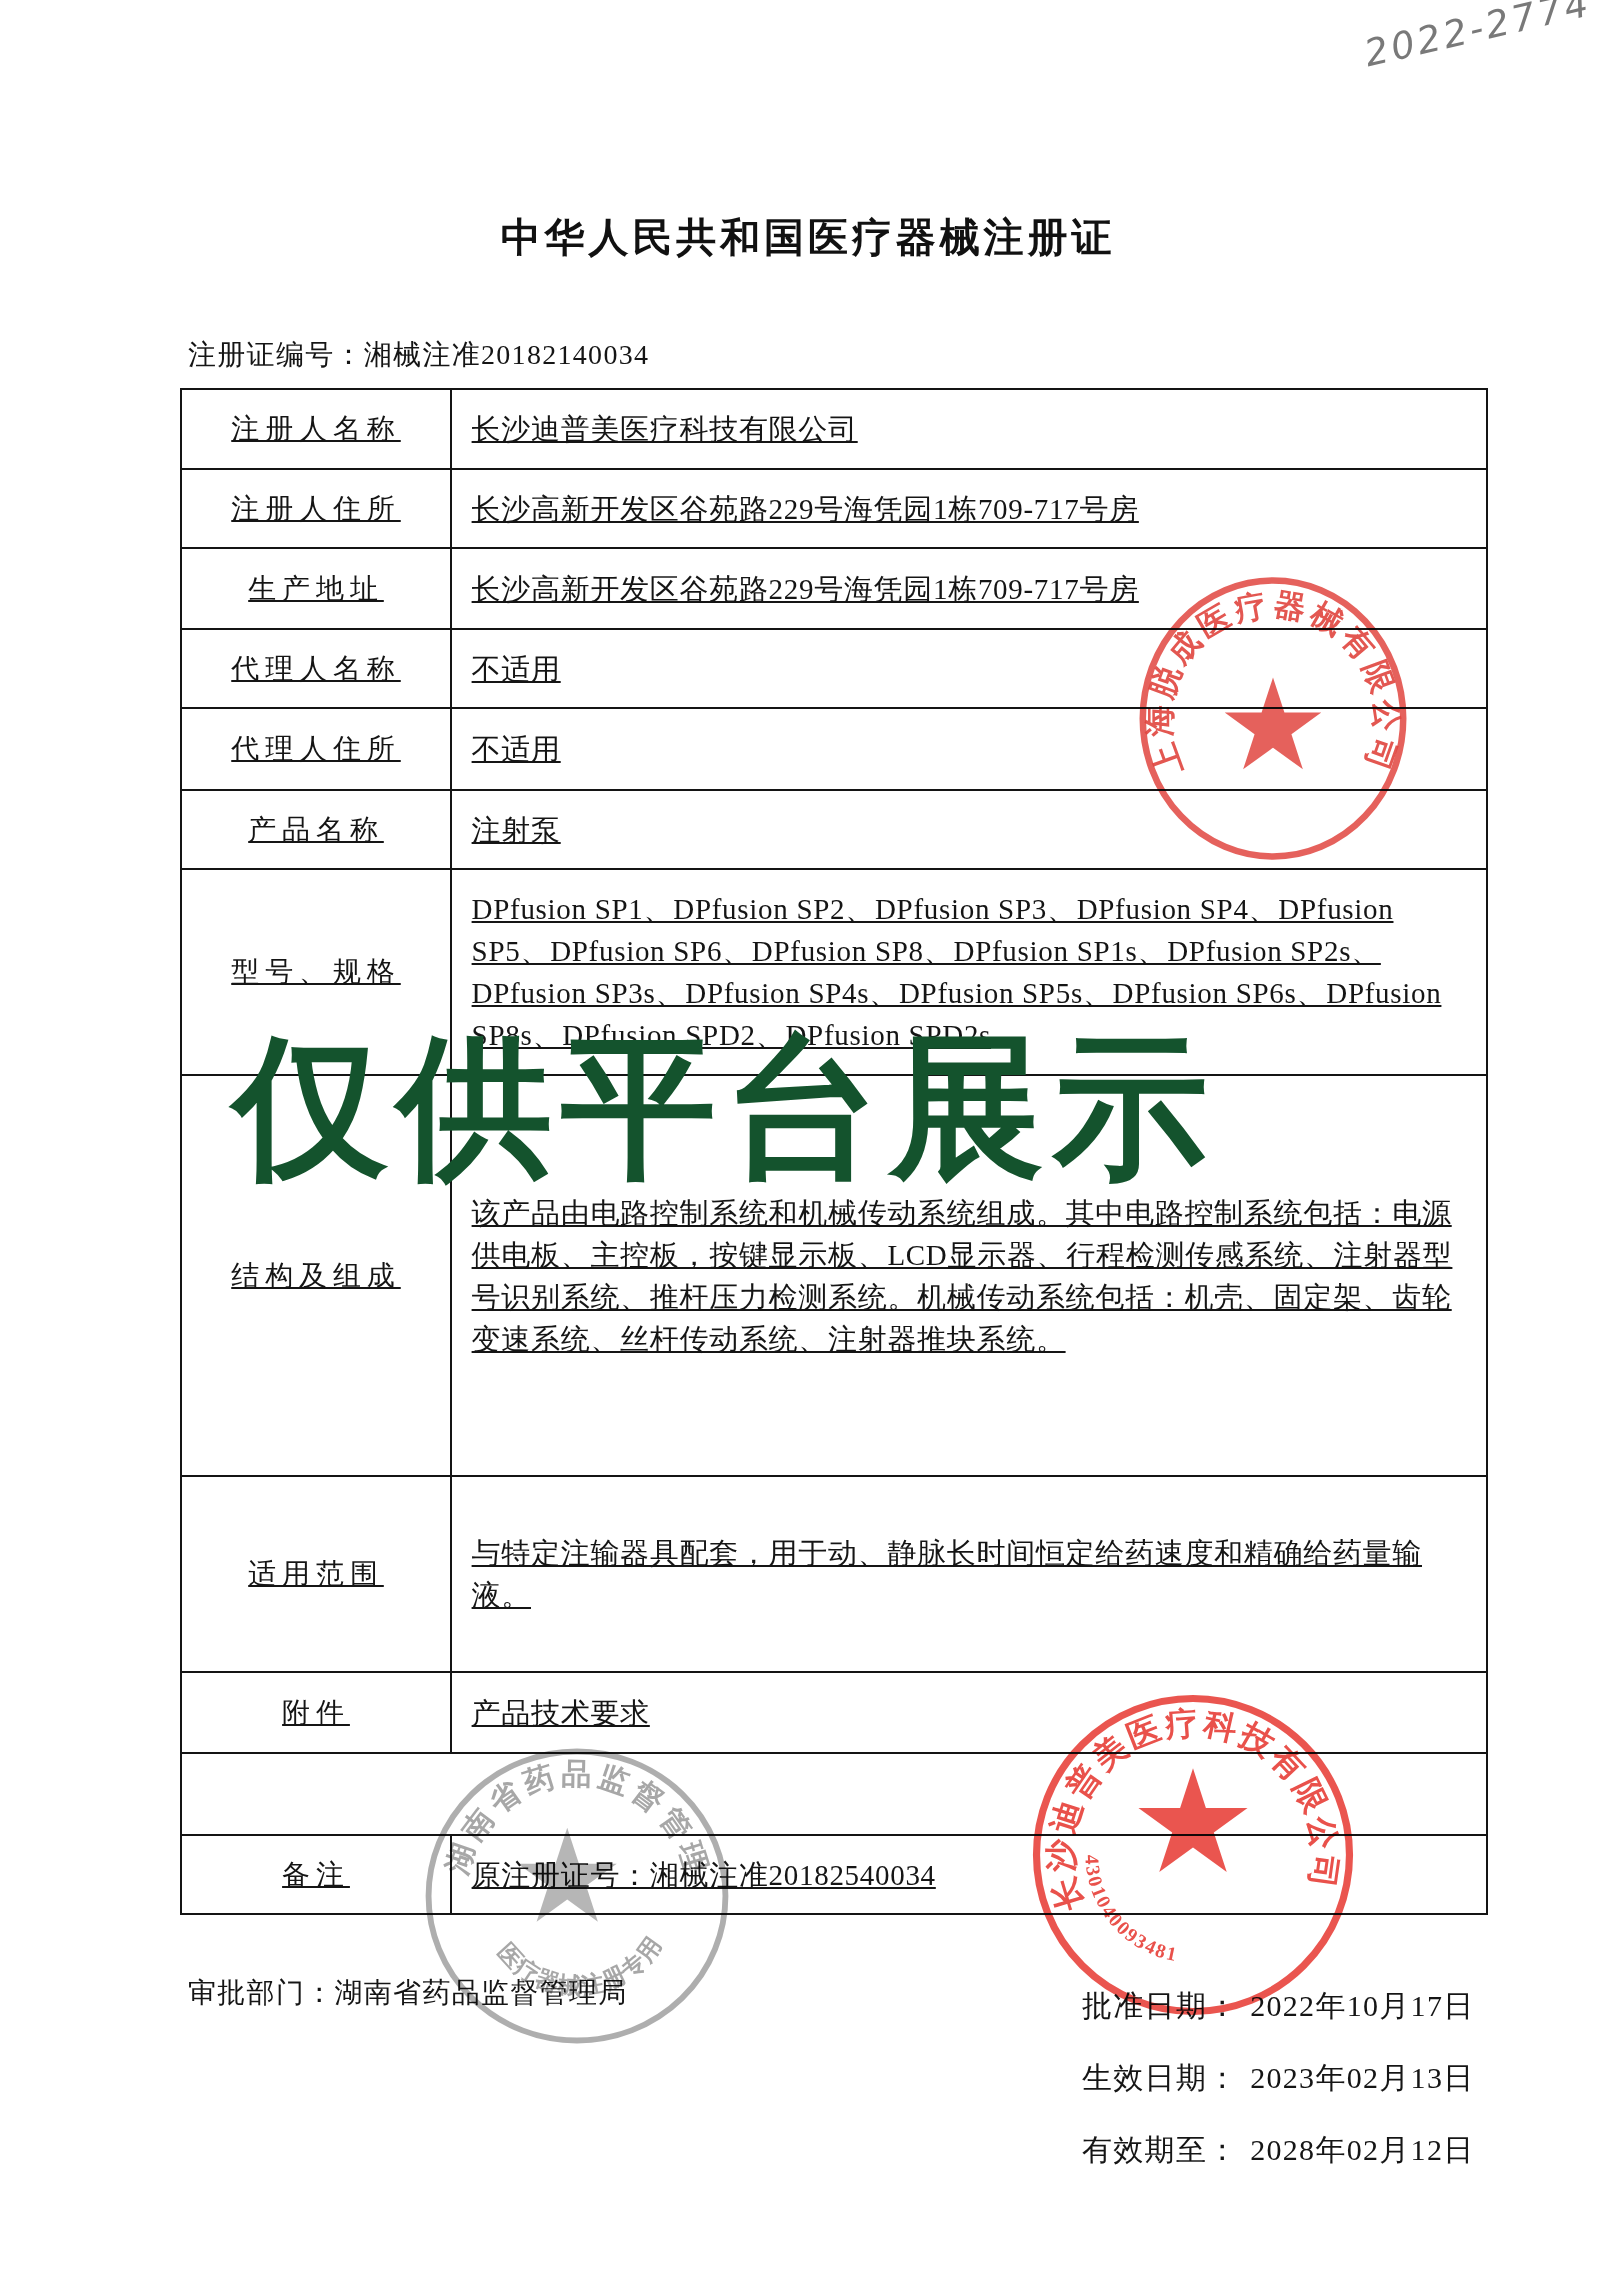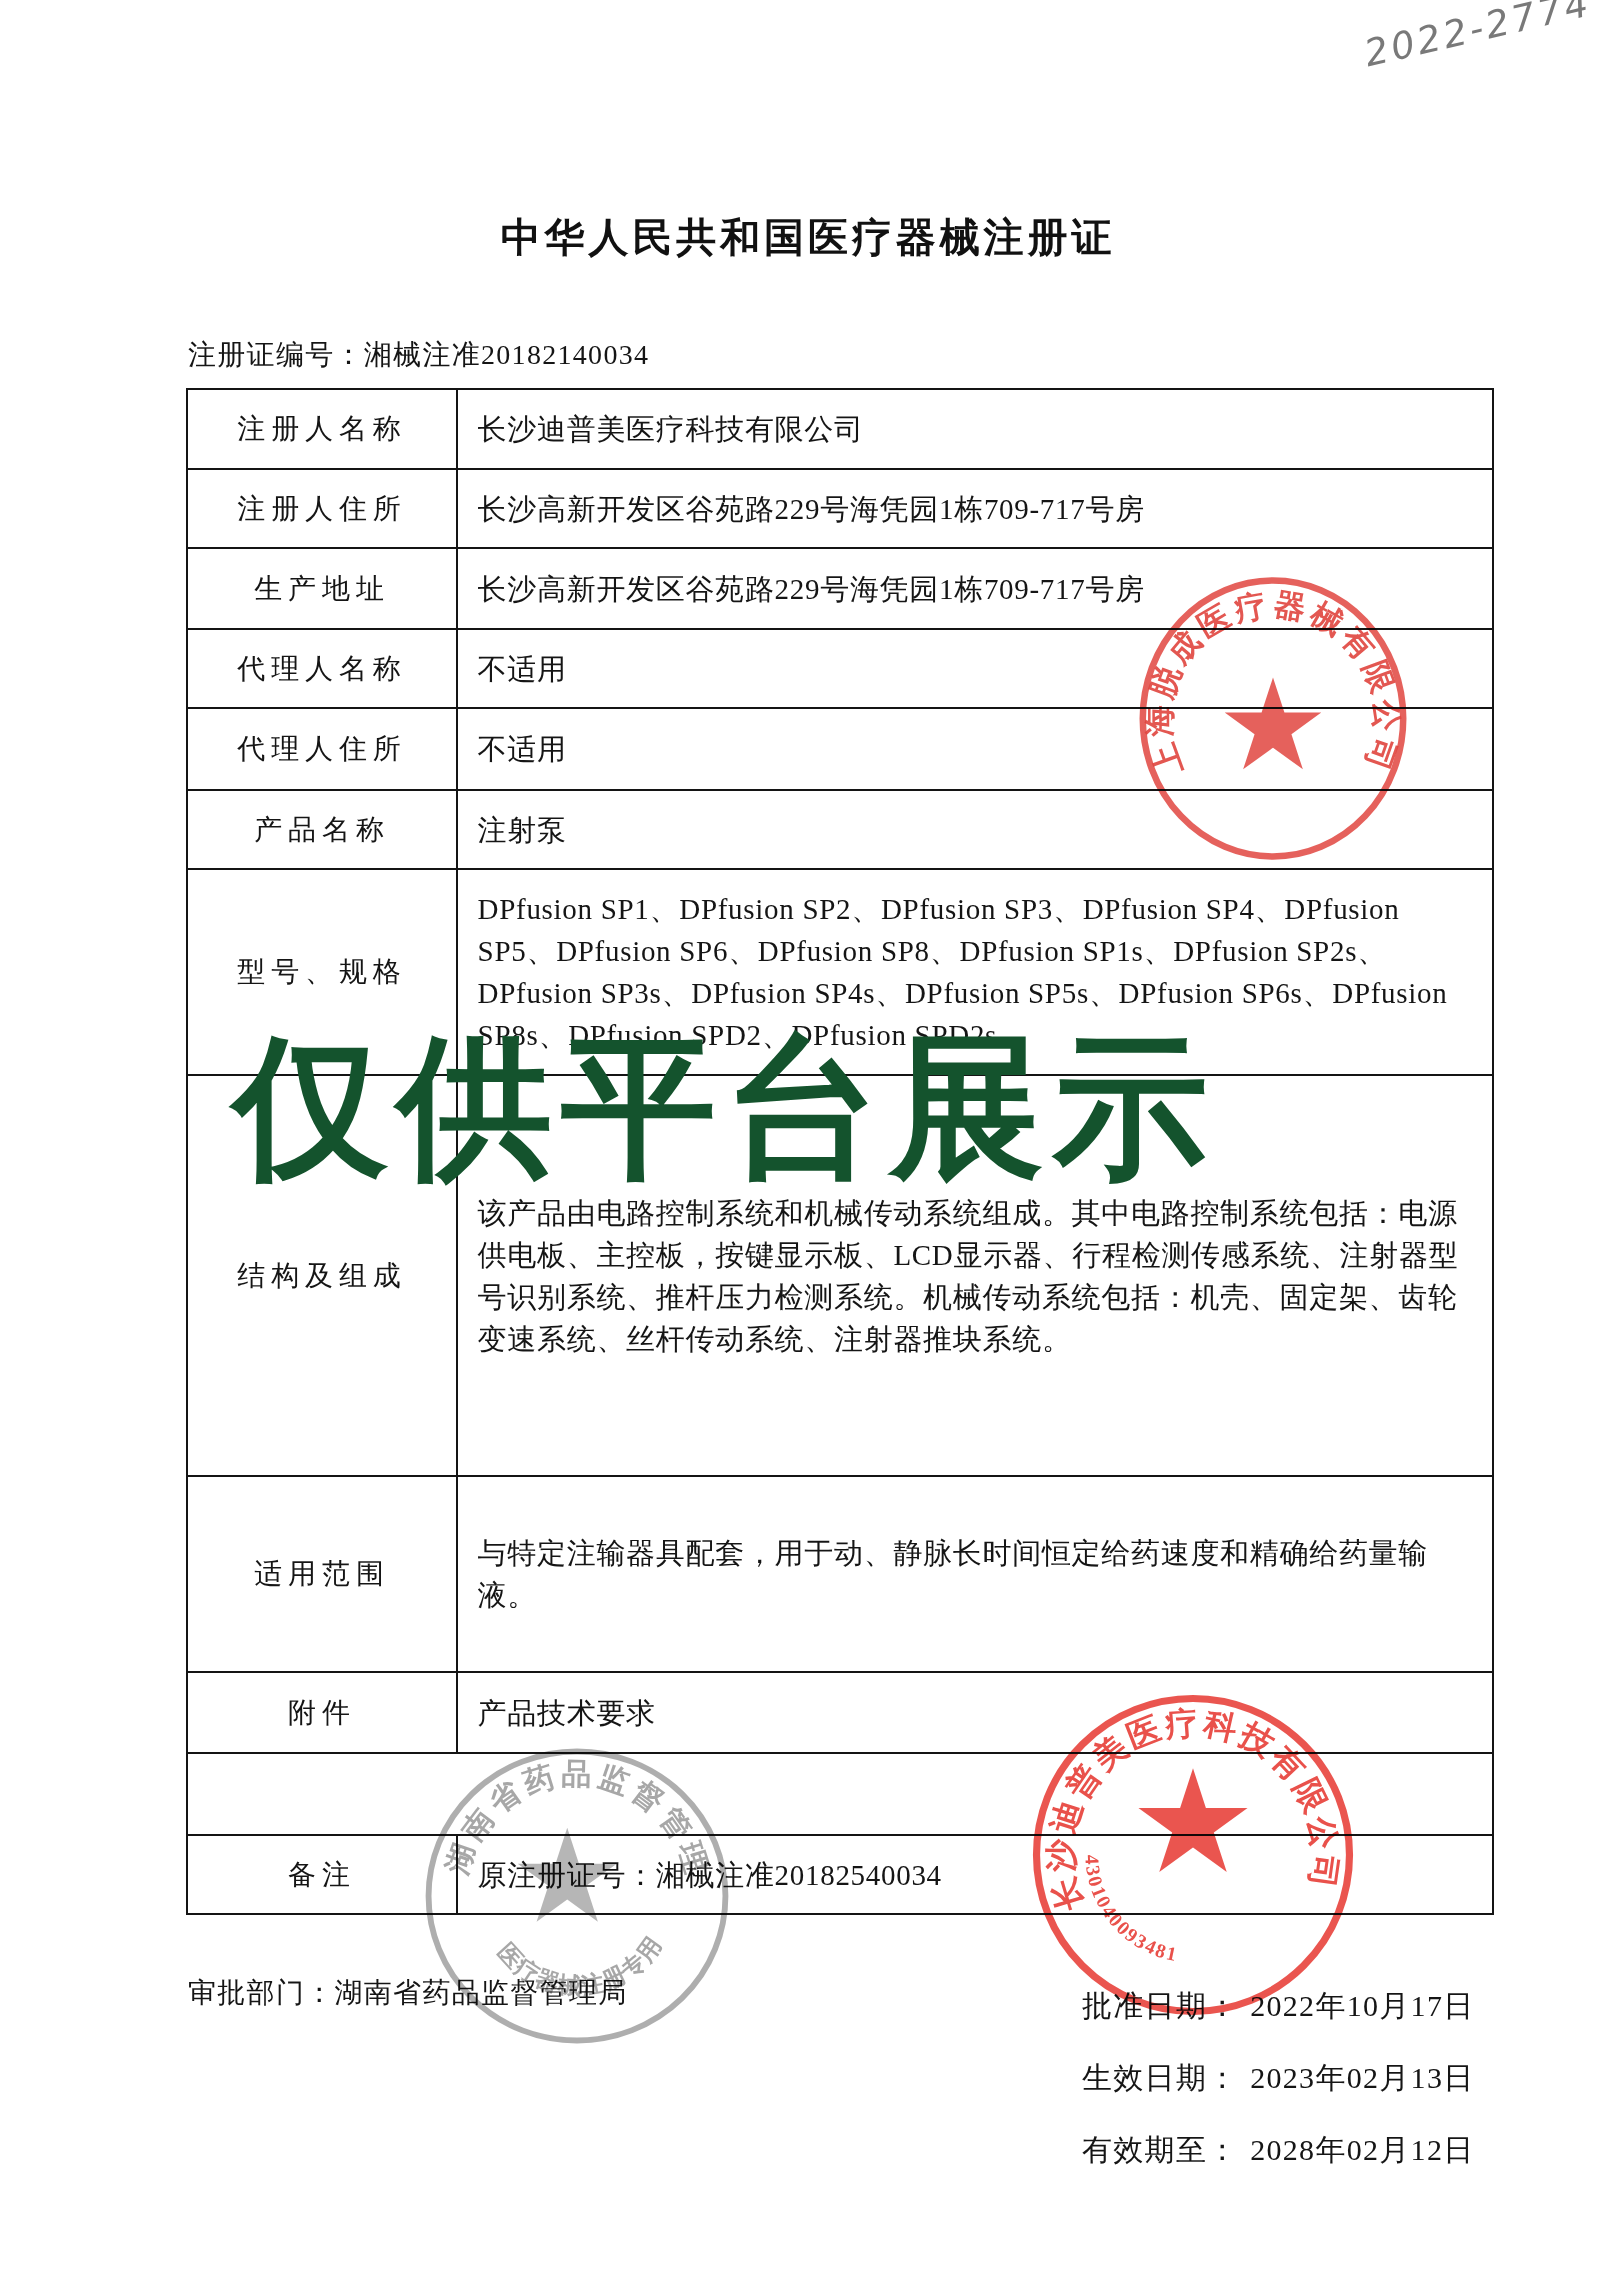--- a/index.html
+++ b/index.html
@@ -14,22 +14,22 @@
     font-size:37px;color:#4d4d4d;font-style:italic;
     transform:rotate(-13deg);letter-spacing:3.3px;white-space:nowrap;
     font-family:"DejaVu Sans","Liberation Sans",sans-serif;opacity:.75;
   }
   .title{
     left:0;top:210px;width:100%;text-align:center;
     font-size:40px;font-weight:bold;letter-spacing:3.9px;color:#111;
   }
   .cert-line{left:188px;top:336px;font-size:28px;letter-spacing:1.3px;text-align:center;}
   .reg-table{
-    left:186px;top:388px;width:1308px;
-    border:2.6px solid #141414;box-sizing:border-box;
+    left:180px;top:388px;width:1308px;
+    border:2.6px solid #141414;box-sizing:border-box;text-decoration:underline;
   }
   .trow{display:flex;align-items:stretch;border-top:2.6px solid #141414;}
   .trow:first-child{border-top:none;}
   .tlabel{
     width:268px;flex:0 0 268px;border-right:2.6px solid #141414;
     display:flex;align-items:center;justify-content:center;
     font-size:28px;letter-spacing:5.9px;text-align:center;
   }
   .tvalue{
     flex:1;display:flex;align-items:center;

